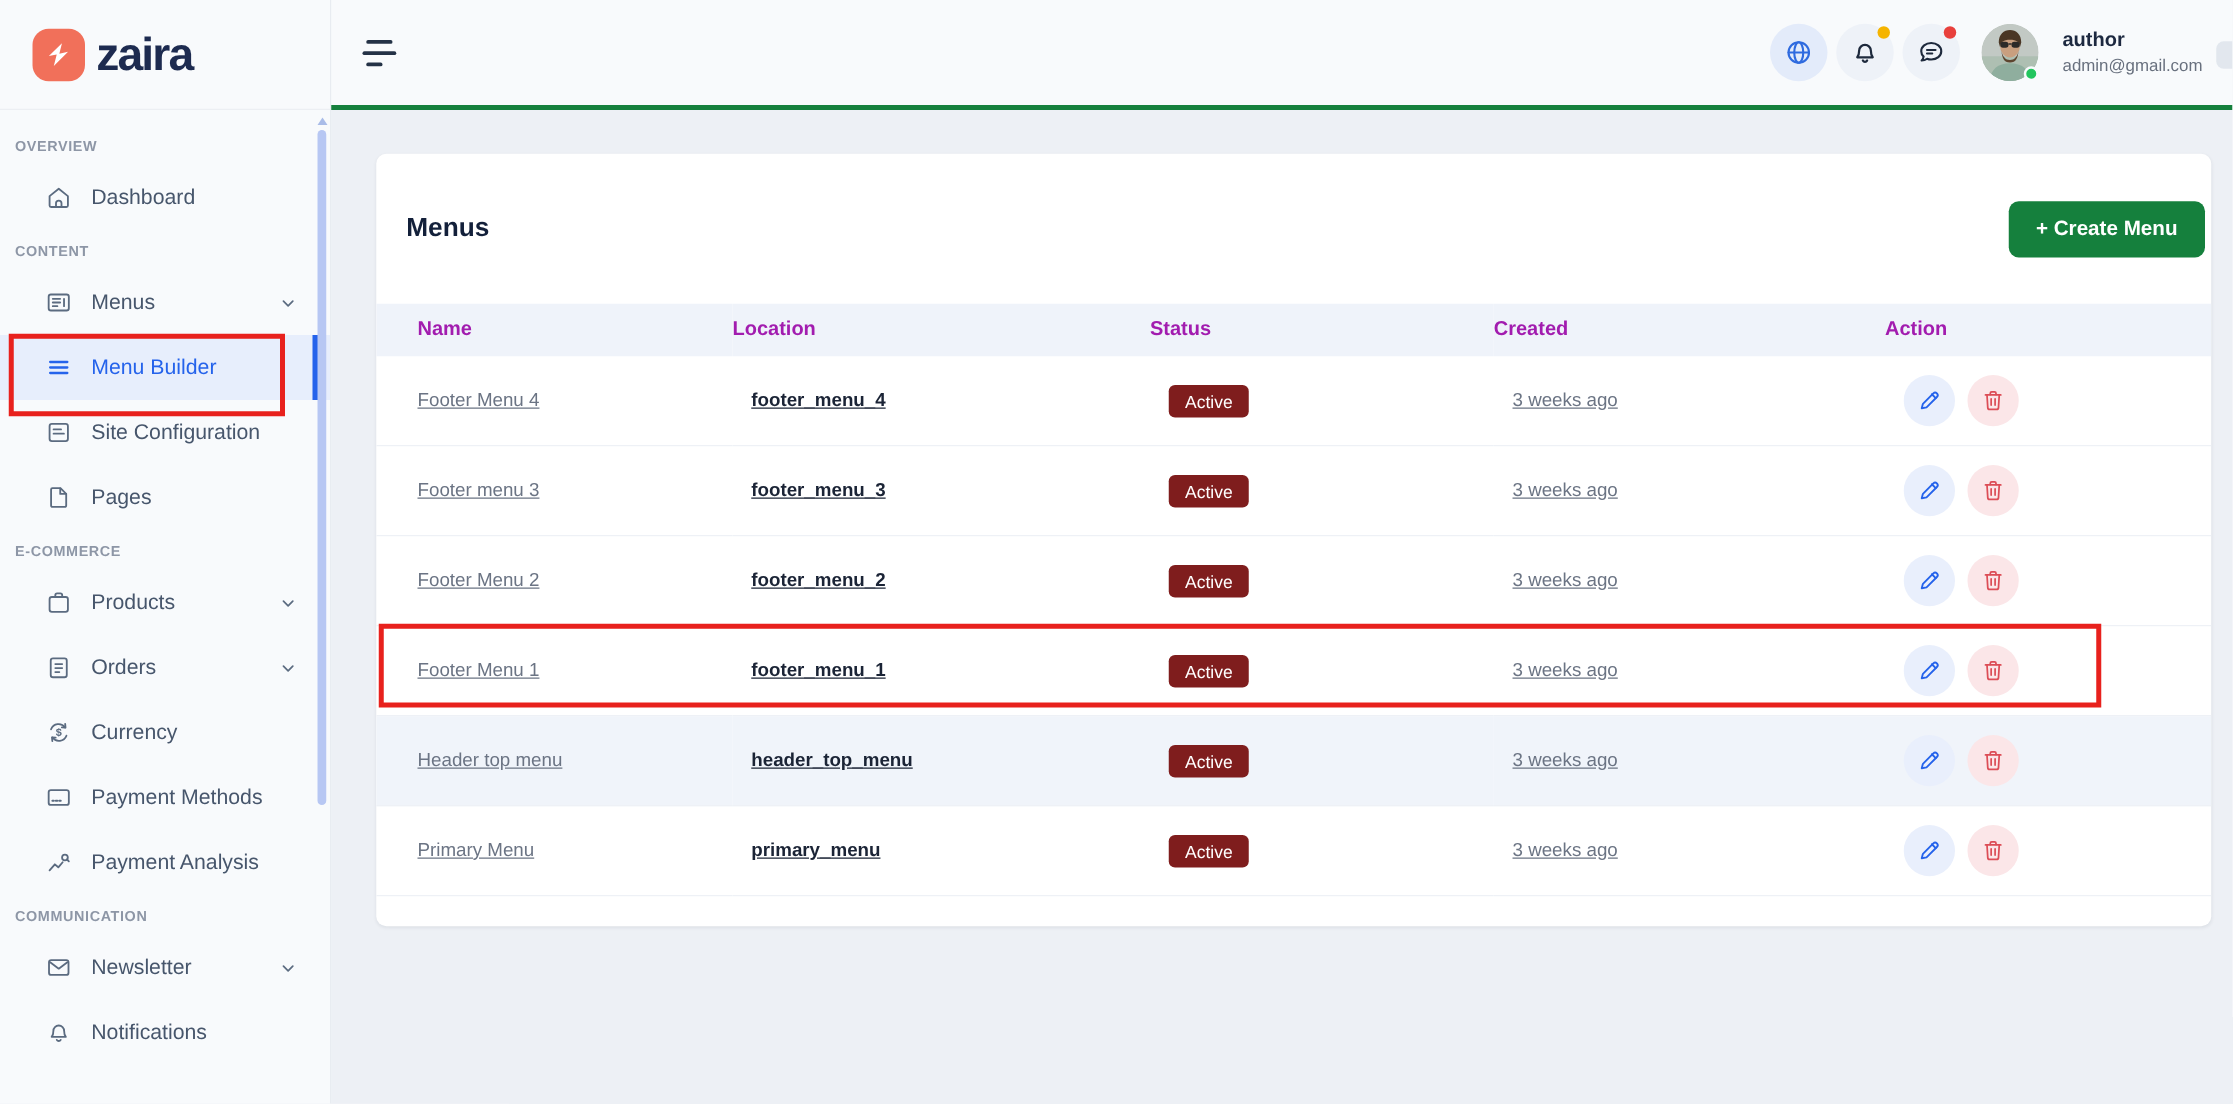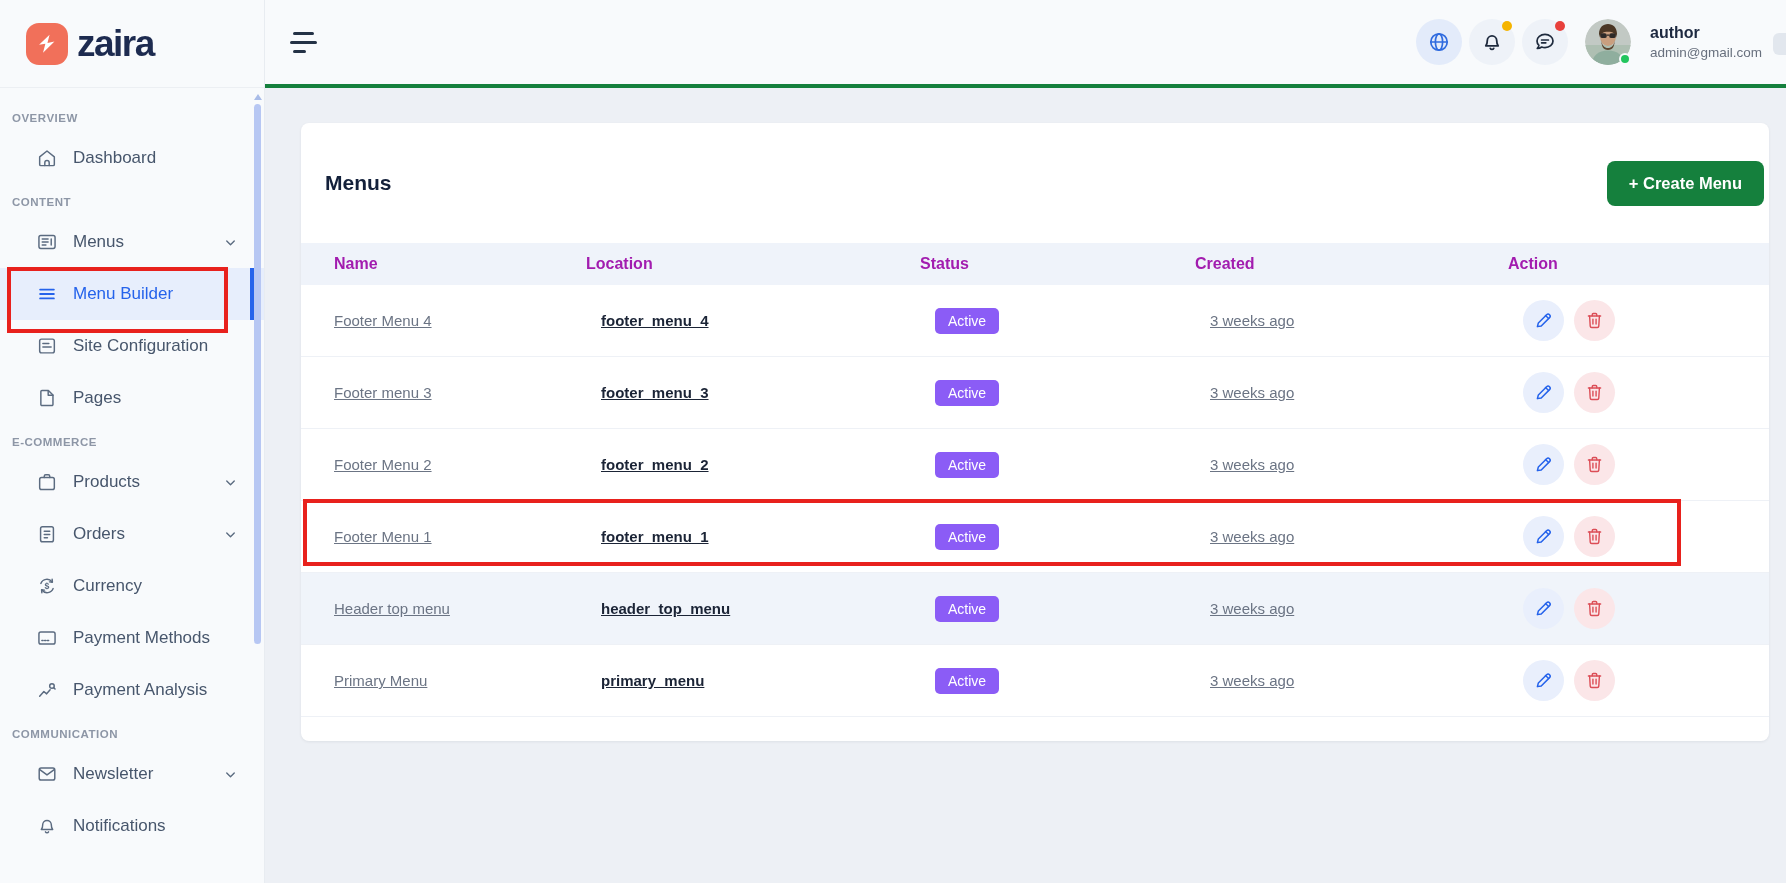--- a/index.html
+++ b/index.html
@@ -59,21 +59,21 @@
   table { width:100%; border-collapse:collapse; }
   thead tr { background:#eff3fa; height:42px; }
   th { text-align:left; font-size:16px; font-weight:700; color:#a21caf; padding:0; }
   th:first-child, td:first-child { padding-left:33px; }
   tbody tr { height:61px; border-bottom:1px solid #eef1f6; }
   tbody tr.hl { background:#f0f4fa; }
   td { padding:15px;text-decoration:underline; }
   td.cname { color:#6b7484; font-size:15px; }
   td.cloc { color:#1b2436; font-weight:700; font-size:15px; }
   td.ccreated { color:#6b7484; font-size:15px; }
-  .badge { display:inline-block; background:#8b5cf6; color:#fff; font-size:14px; font-weight:500; border-radius:5px; padding:6px 13px; line-height:1; }
+  .badge { display:inline-block; background:#7f1d1d; color:#fff; font-size:14px; font-weight:500; border-radius:5px; padding:6px 13px; line-height:1; }
   .actions { display:flex; align-items:center; gap:10px; }
   .act { width:41px; height:41px; border-radius:50%; border:none; display:flex; align-items:center; justify-content:center; cursor:pointer; }
   .act svg { width:21px; height:21px; }
   .act.edit { background:#e9effc; color:#2563eb; }
   .act.del { background:#fbe6e8; color:#dc4d56; }
   .card-foot { height:24px; }
 
   
   .anno { position:absolute; border:4px solid #e8211d; z-index:40; pointer-events:none; }
   .anno-menu-builder { left:7px; top:267px; width:221px; height:66px; }

